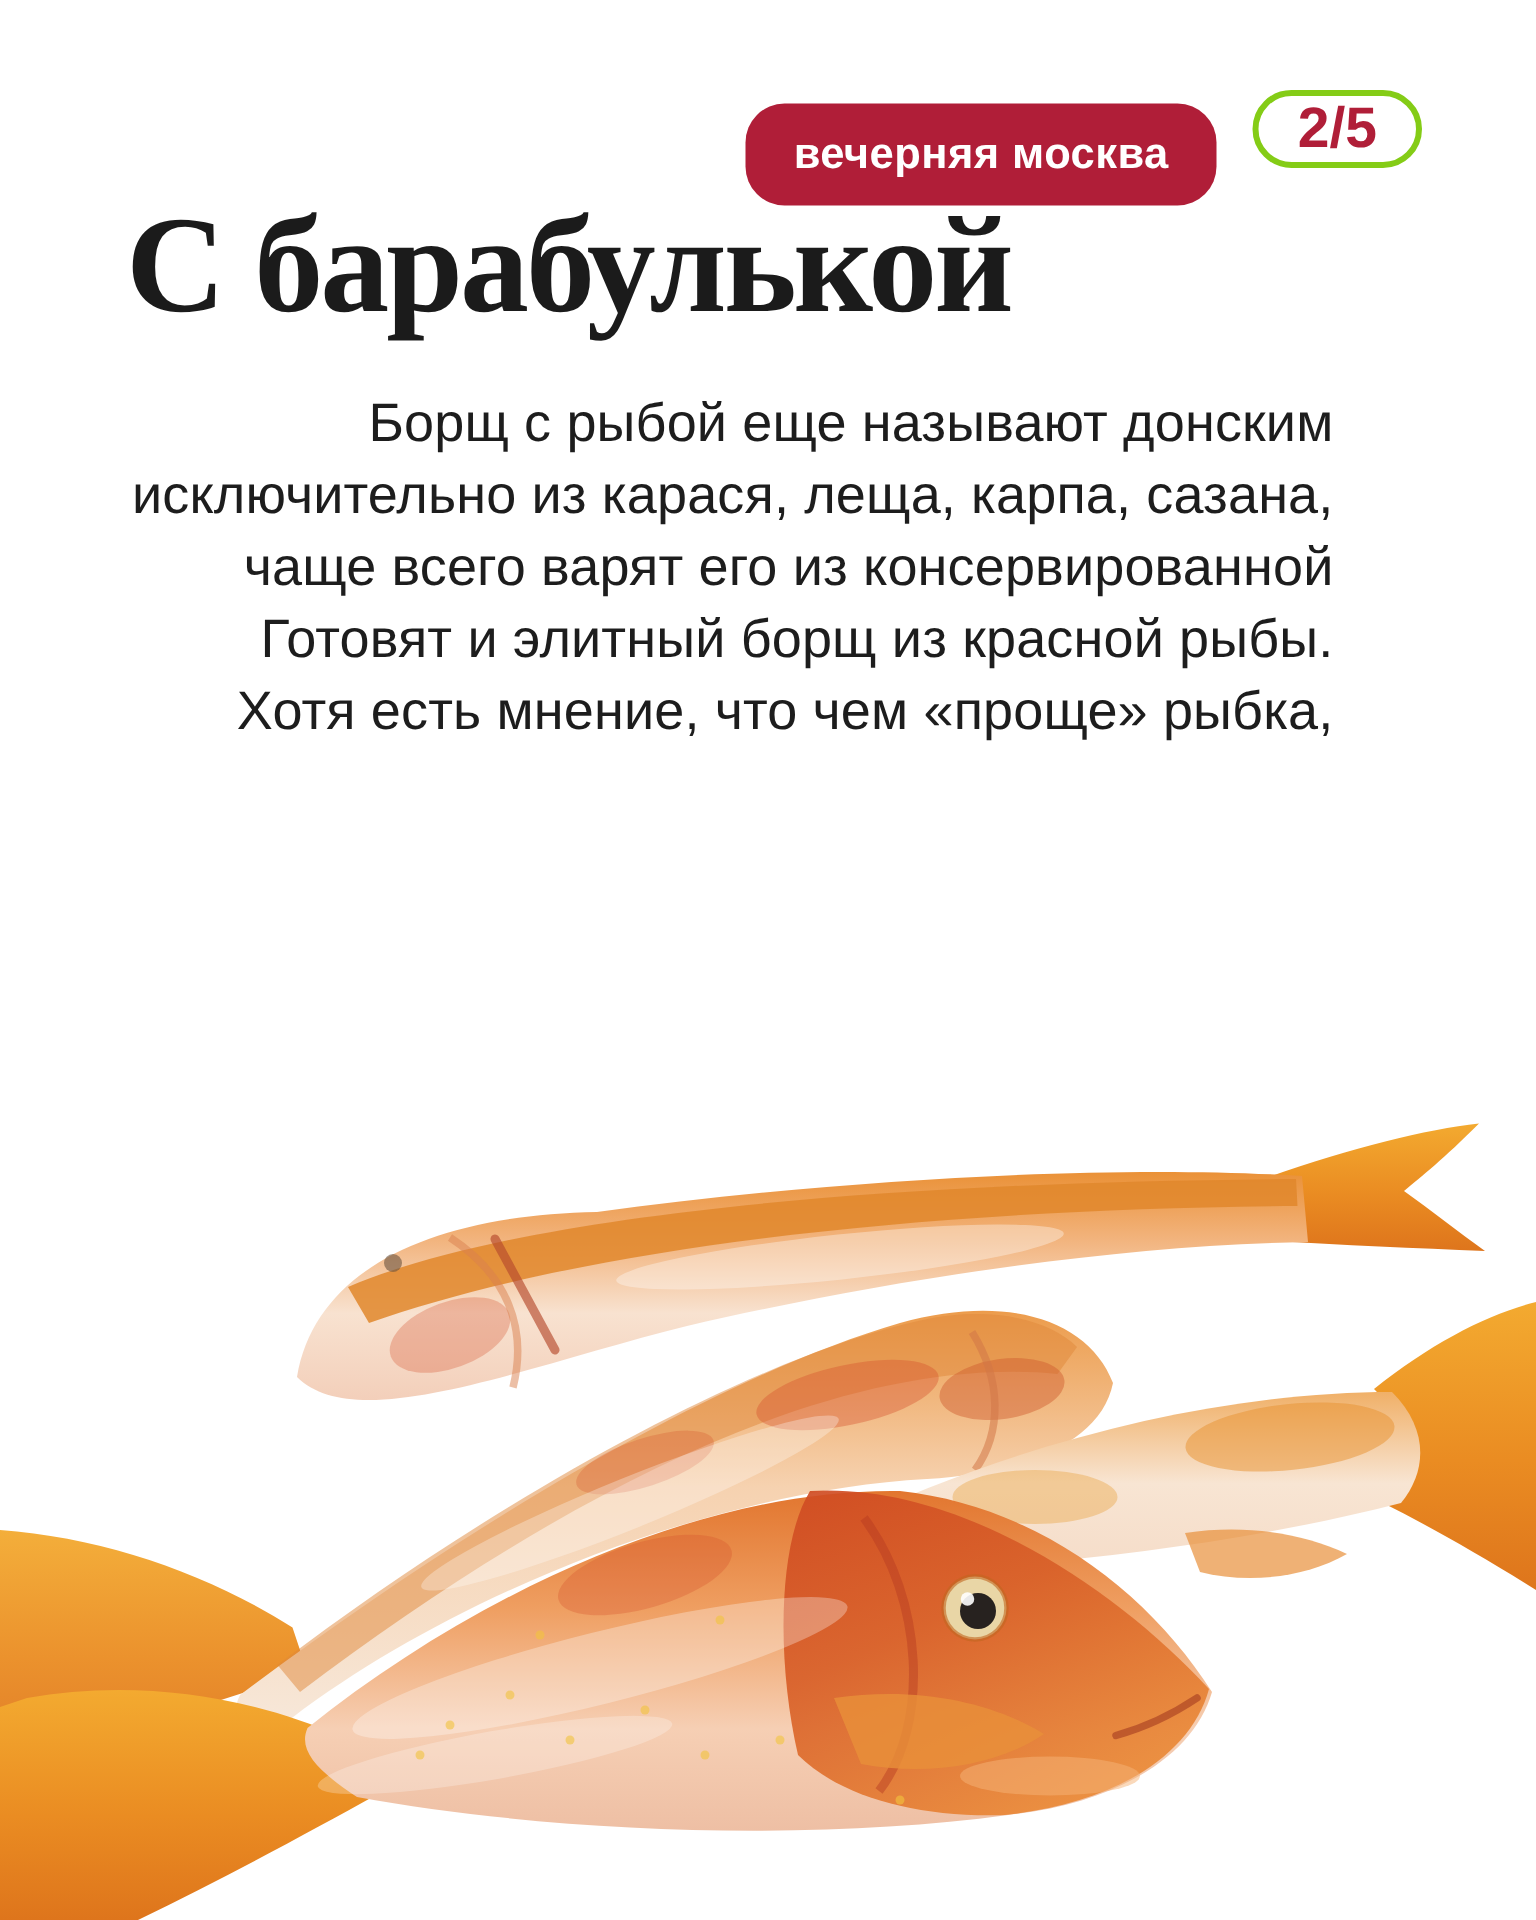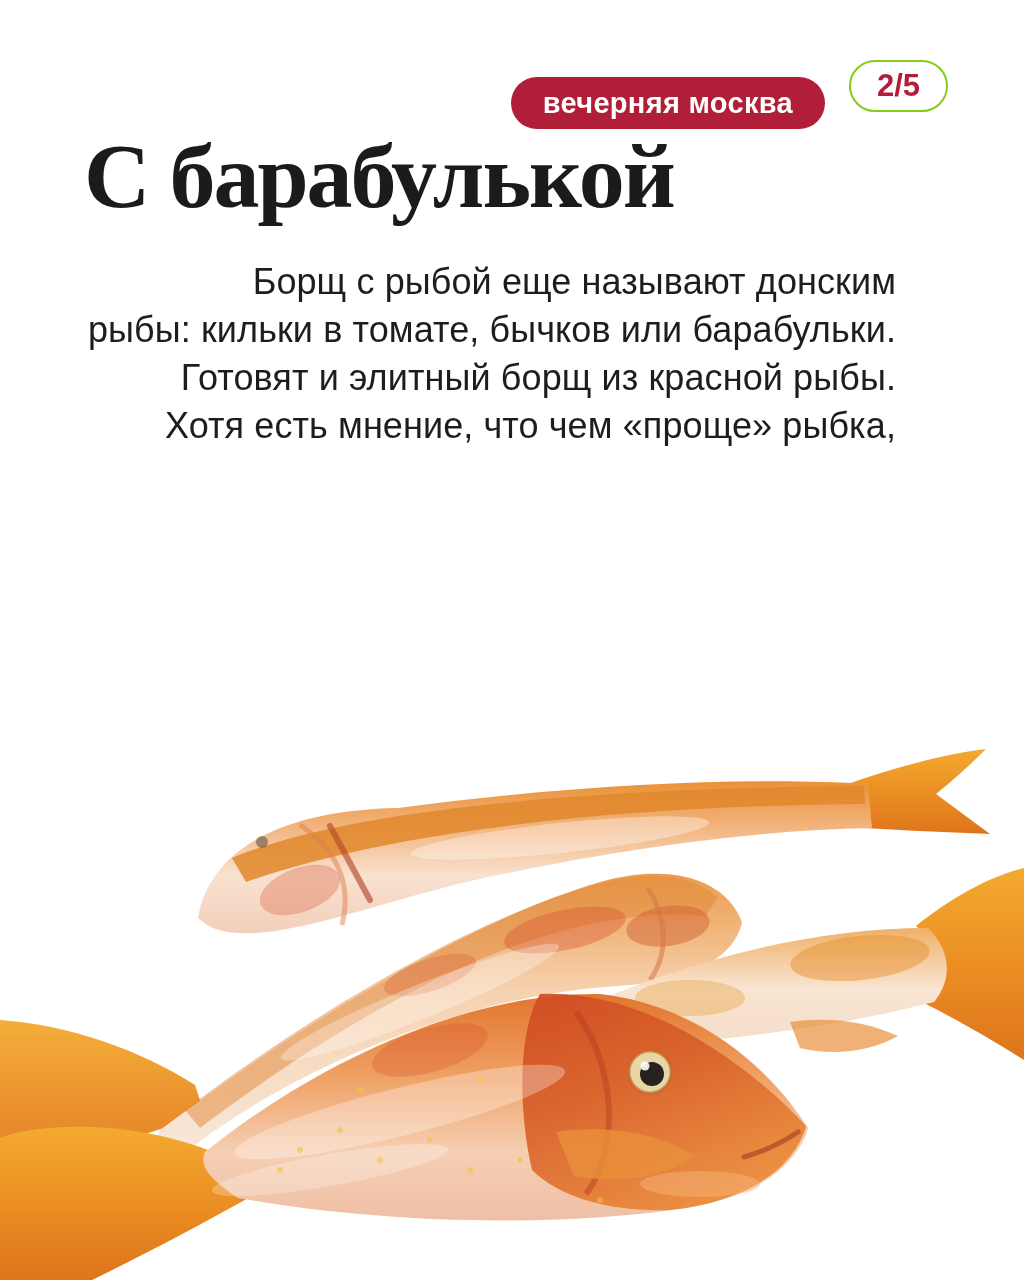--- a/index.html
+++ b/index.html
@@ -5,28 +5,28 @@
   html,body{margin:0;padding:0;background:#ffffff;}
   .page{
     position:relative;width:1024px;height:1280px;background:#ffffff;
     overflow:hidden;font-family:"Liberation Sans",sans-serif;
   }
   .header{
     position:absolute;top:60px;right:76px;height:52px;
     display:flex;align-items:center;gap:24px;
   }
   .brand-badge{
-    height:52px;border-radius:26px;background:#b01e38;color:#ffffff;
+    height:68px;border-radius:26px;background:#b01e38;color:#ffffff;
     display:flex;align-items:center;padding:0 32px;
     font-size:29px;font-weight:bold;letter-spacing:0.3px;white-space:nowrap;margin-top:34px;
   }
   .page-counter{
-    height:52px;box-sizing:border-box;border:2px solid #84cc16;border-radius:26px;
+    height:52px;box-sizing:border-box;border:4px solid #84cc16;border-radius:26px;
     color:#b01e38;display:flex;align-items:center;justify-content:center;
-    padding:0 26px;font-size:31px;font-weight:bold;background:#ffffff;
+    padding:0 26px;font-size:38px;font-weight:bold;background:#ffffff;
   }
   .title{
     position:absolute;left:84px;top:128px;margin:0;
     font-size:92px;line-height:1.05;font-weight:600;letter-spacing:-2px;
     color:#1b1b1b;white-space:nowrap;font-family:Liberation Serif, serif;
   }
   .body-text{
     position:absolute;left:88px;top:258px;
     font-size:36px;line-height:48px;color:#1d1d1d;letter-spacing:0.1px;text-align:right;
   }
@@ -47,21 +47,22 @@
     </div>
     <div class="page-counter">
       <span>2/5</span>
     </div>
   </div>
 
   <h1 class="title">С барабулькой</h1>
 
   <div class="body-text">
     <div class="line">Борщ с рыбой еще называют донским</div>
-    <div class="line">рыбы: кильки в томате, бычков или барабульки.</div>
+    <div class="line">исключительно из карася, леща, карпа, сазана,</div>
+    <div class="line">чаще всего варят его из консервированной</div>
     <div class="line">Готовят и элитный борщ из красной рыбы.</div>
     <div class="line">Хотя есть мнение, что чем «проще» рыбка,</div>
   </div>
 
   <figure class="fish-figure">
     <svg viewBox="0 0 1024 550" xmlns="http://www.w3.org/2000/svg">
       <defs>
         <linearGradient id="gBody1" x1="0" y1="0" x2="0" y2="1">
           <stop offset="0" stop-color="#ea9137"></stop>
             <stop offset="0.3" stop-color="#f2b47e"></stop>

